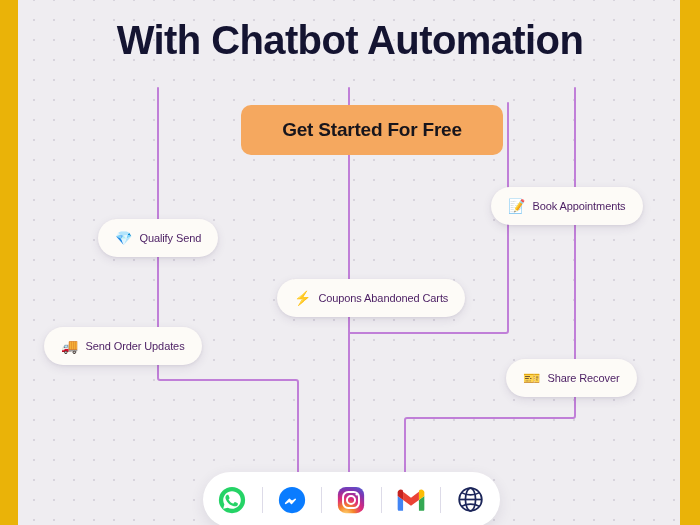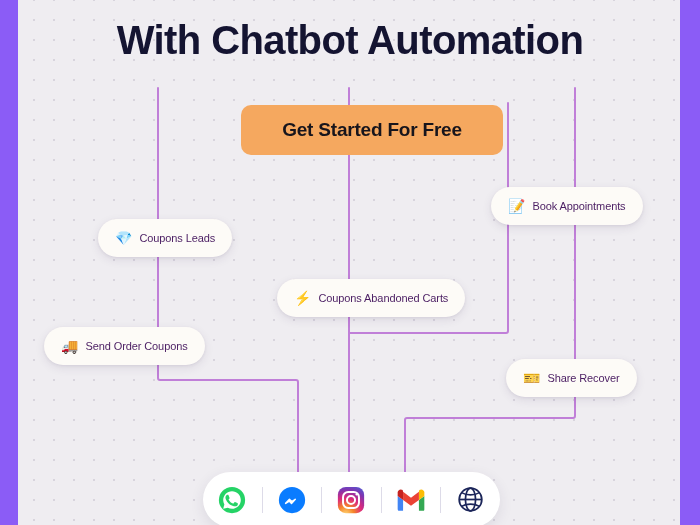--- a/index.html
+++ b/index.html
@@ -9,21 +9,21 @@
     height: 525px;
     overflow: hidden;
     font-family: "Liberation Sans", sans-serif;
     background: #fafafc;
   }
 
   #stage {
     position: relative;
     width: 700px;
     height: 525px;
-    background: #8b5cf6;
+    background: #eab308;
     overflow: hidden;
   }
 
   
   #canvas {
     position: absolute;
     left: 18px;
     top: 0;
     width: 662px;
     height: 525px;
@@ -148,26 +148,26 @@
       <path d="M575,88 L575,416 Q575,418 573,418 L407,418 Q405,418 405,420 L405,474"></path>
     </g>
   </svg>
 
   <div id="title">With Chatbot Automation</div>
 
   <div id="cta">Get Started For Free</div>
 
   <div class="pill" id="pill-qualify">
     <span class="emoji">💎</span>
-    <span class="ptext">Coupons Leads</span>
+    <span class="ptext">Qualify Send</span>
   </div>
 
   <div class="pill" id="pill-orders">
     <span class="emoji">🚚</span>
-    <span class="ptext">Send Order Coupons</span>
+    <span class="ptext">Send Order Updates</span>
   </div>
 
   <div class="pill" id="pill-carts">
     <span class="emoji">⚡</span>
     <span class="ptext">Coupons Abandoned Carts</span>
   </div>
 
   <div class="pill" id="pill-book">
     <span class="emoji">📝</span>
     <span class="ptext">Book Appointments</span>

